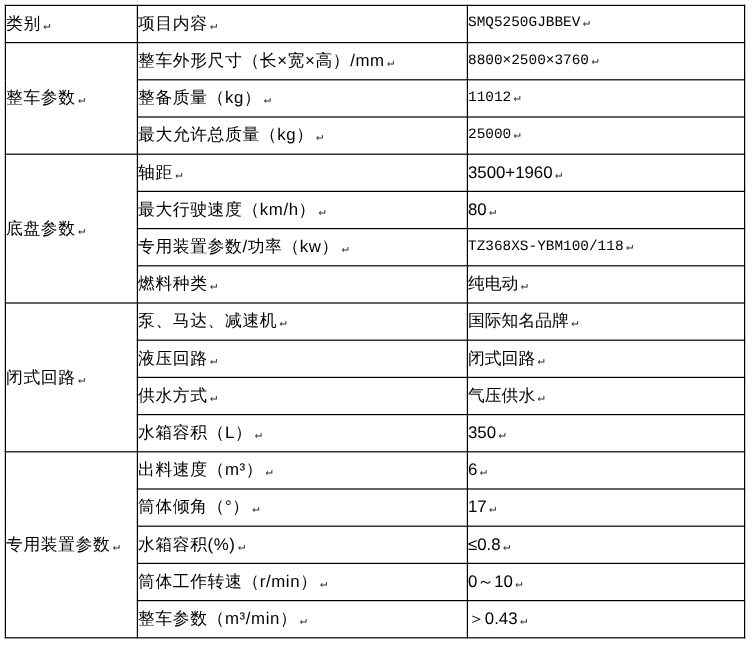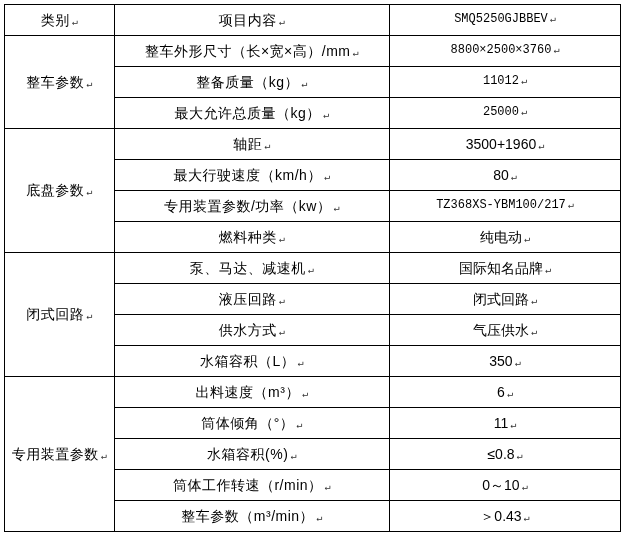--- a/index.html
+++ b/index.html
@@ -19,21 +19,20 @@
     box-sizing: border-box;
     padding: 4px 6px 4px 4px;
   }
   table.spec {
     width: 616px;
     border-collapse: collapse;
     table-layout: fixed;
   }
   table.spec td {
     border: 1px solid #000000;
-    text-align: center;
     vertical-align: middle;
     font-size: 14px;
     line-height: 1.15;
     padding: 0;
     margin-left: 16px;
   }
   .col-a { width: 110px; }
   .col-b { width: 275px; }
   .col-c { width: 231px; }
 
@@ -101,21 +100,21 @@
         <td class="cell-cat" rowspan="4"><span>底盘参数</span><span class="mark">↵</span></td>
         <td class="cell-item h-30"><span>轴距</span><span class="mark">↵</span></td>
         <td class="cell-val h-30"><span>3500+1960</span><span class="mark">↵</span></td>
       </tr>
       <tr>
         <td class="cell-item h-30"><span>最大行驶速度（km/h）</span><span class="mark">↵</span></td>
         <td class="cell-val h-30"><span>80</span><span class="mark">↵</span></td>
       </tr>
       <tr>
         <td class="cell-item h-30"><span>专用装置参数/功率（kw）</span><span class="mark">↵</span></td>
-        <td class="cell-val mono h-30"><span>TZ368XS-YBM100/217</span><span class="mark">↵</span></td>
+        <td class="cell-val mono h-30"><span>TZ368XS-YBM100/118</span><span class="mark">↵</span></td>
       </tr>
       <tr>
         <td class="cell-item h-30"><span>燃料种类</span><span class="mark">↵</span></td>
         <td class="cell-val h-30"><span>纯电动</span><span class="mark">↵</span></td>
       </tr>
 
       <tr>
         <td class="cell-cat" rowspan="4"><span>闭式回路</span><span class="mark">↵</span></td>
         <td class="cell-item h-30"><span>泵、马达、减速机</span><span class="mark">↵</span></td>
         <td class="cell-val h-30"><span>国际知名品牌</span><span class="mark">↵</span></td>
@@ -133,21 +132,21 @@
         <td class="cell-val h-30"><span>350</span><span class="mark">↵</span></td>
       </tr>
 
       <tr>
         <td class="cell-cat" rowspan="5"><span>专用装置参数</span><span class="mark">↵</span></td>
         <td class="cell-item h-30"><span>出料速度（m³）</span><span class="mark">↵</span></td>
         <td class="cell-val h-30"><span>6</span><span class="mark">↵</span></td>
       </tr>
       <tr>
         <td class="cell-item h-30"><span>筒体倾角（°）</span><span class="mark">↵</span></td>
-        <td class="cell-val h-30"><span>11</span><span class="mark">↵</span></td>
+        <td class="cell-val h-30"><span>17</span><span class="mark">↵</span></td>
       </tr>
       <tr>
         <td class="cell-item h-30"><span>水箱容积(%)</span><span class="mark">↵</span></td>
         <td class="cell-val h-30"><span>≤0.8</span><span class="mark">↵</span></td>
       </tr>
       <tr>
         <td class="cell-item h-30"><span>筒体工作转速（r/min）</span><span class="mark">↵</span></td>
         <td class="cell-val h-30"><span>0～10</span><span class="mark">↵</span></td>
       </tr>
       <tr>

